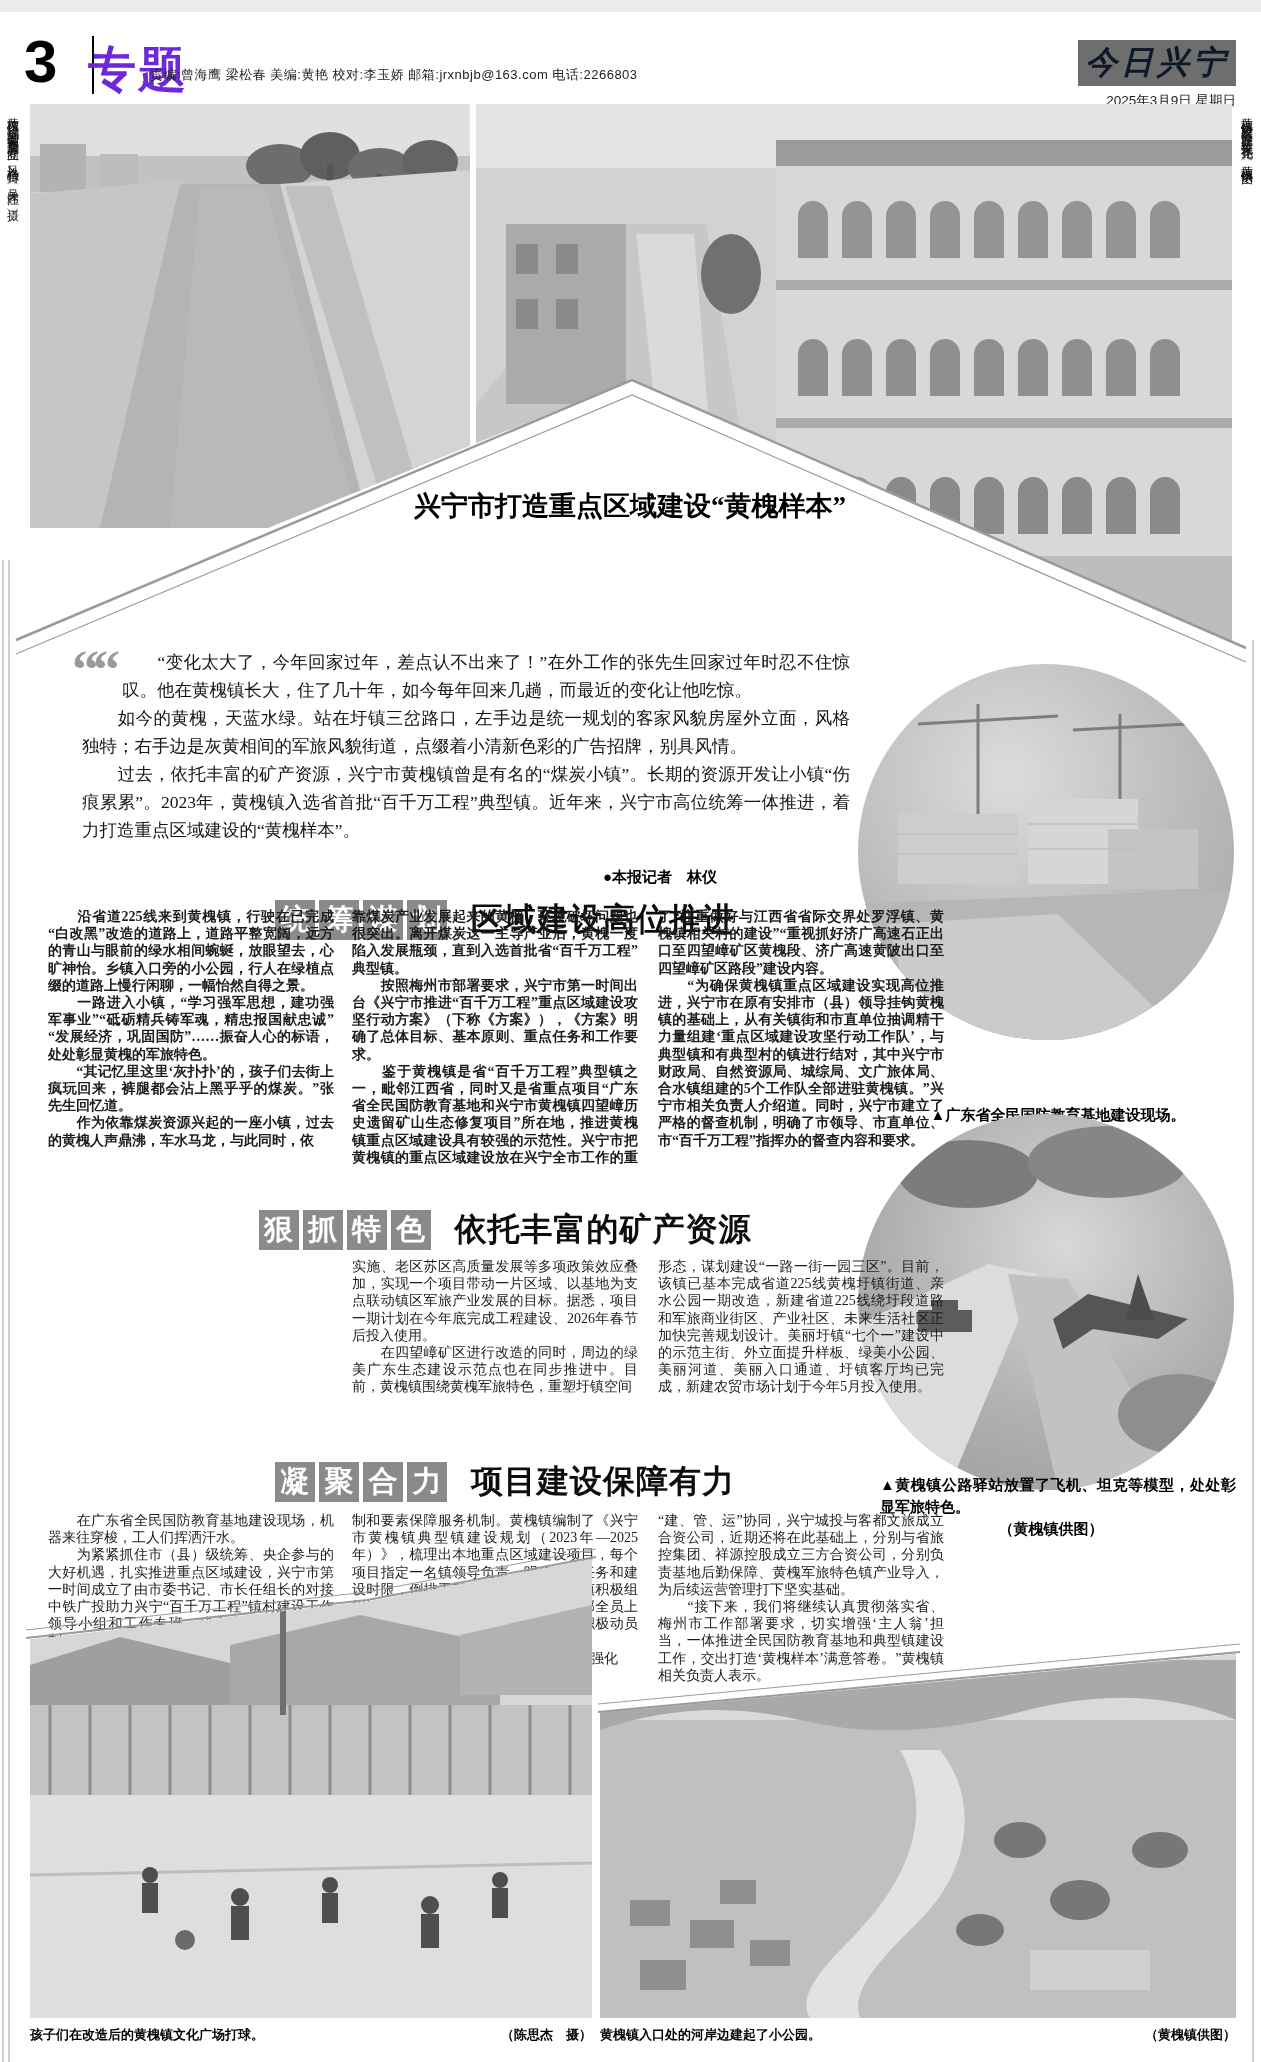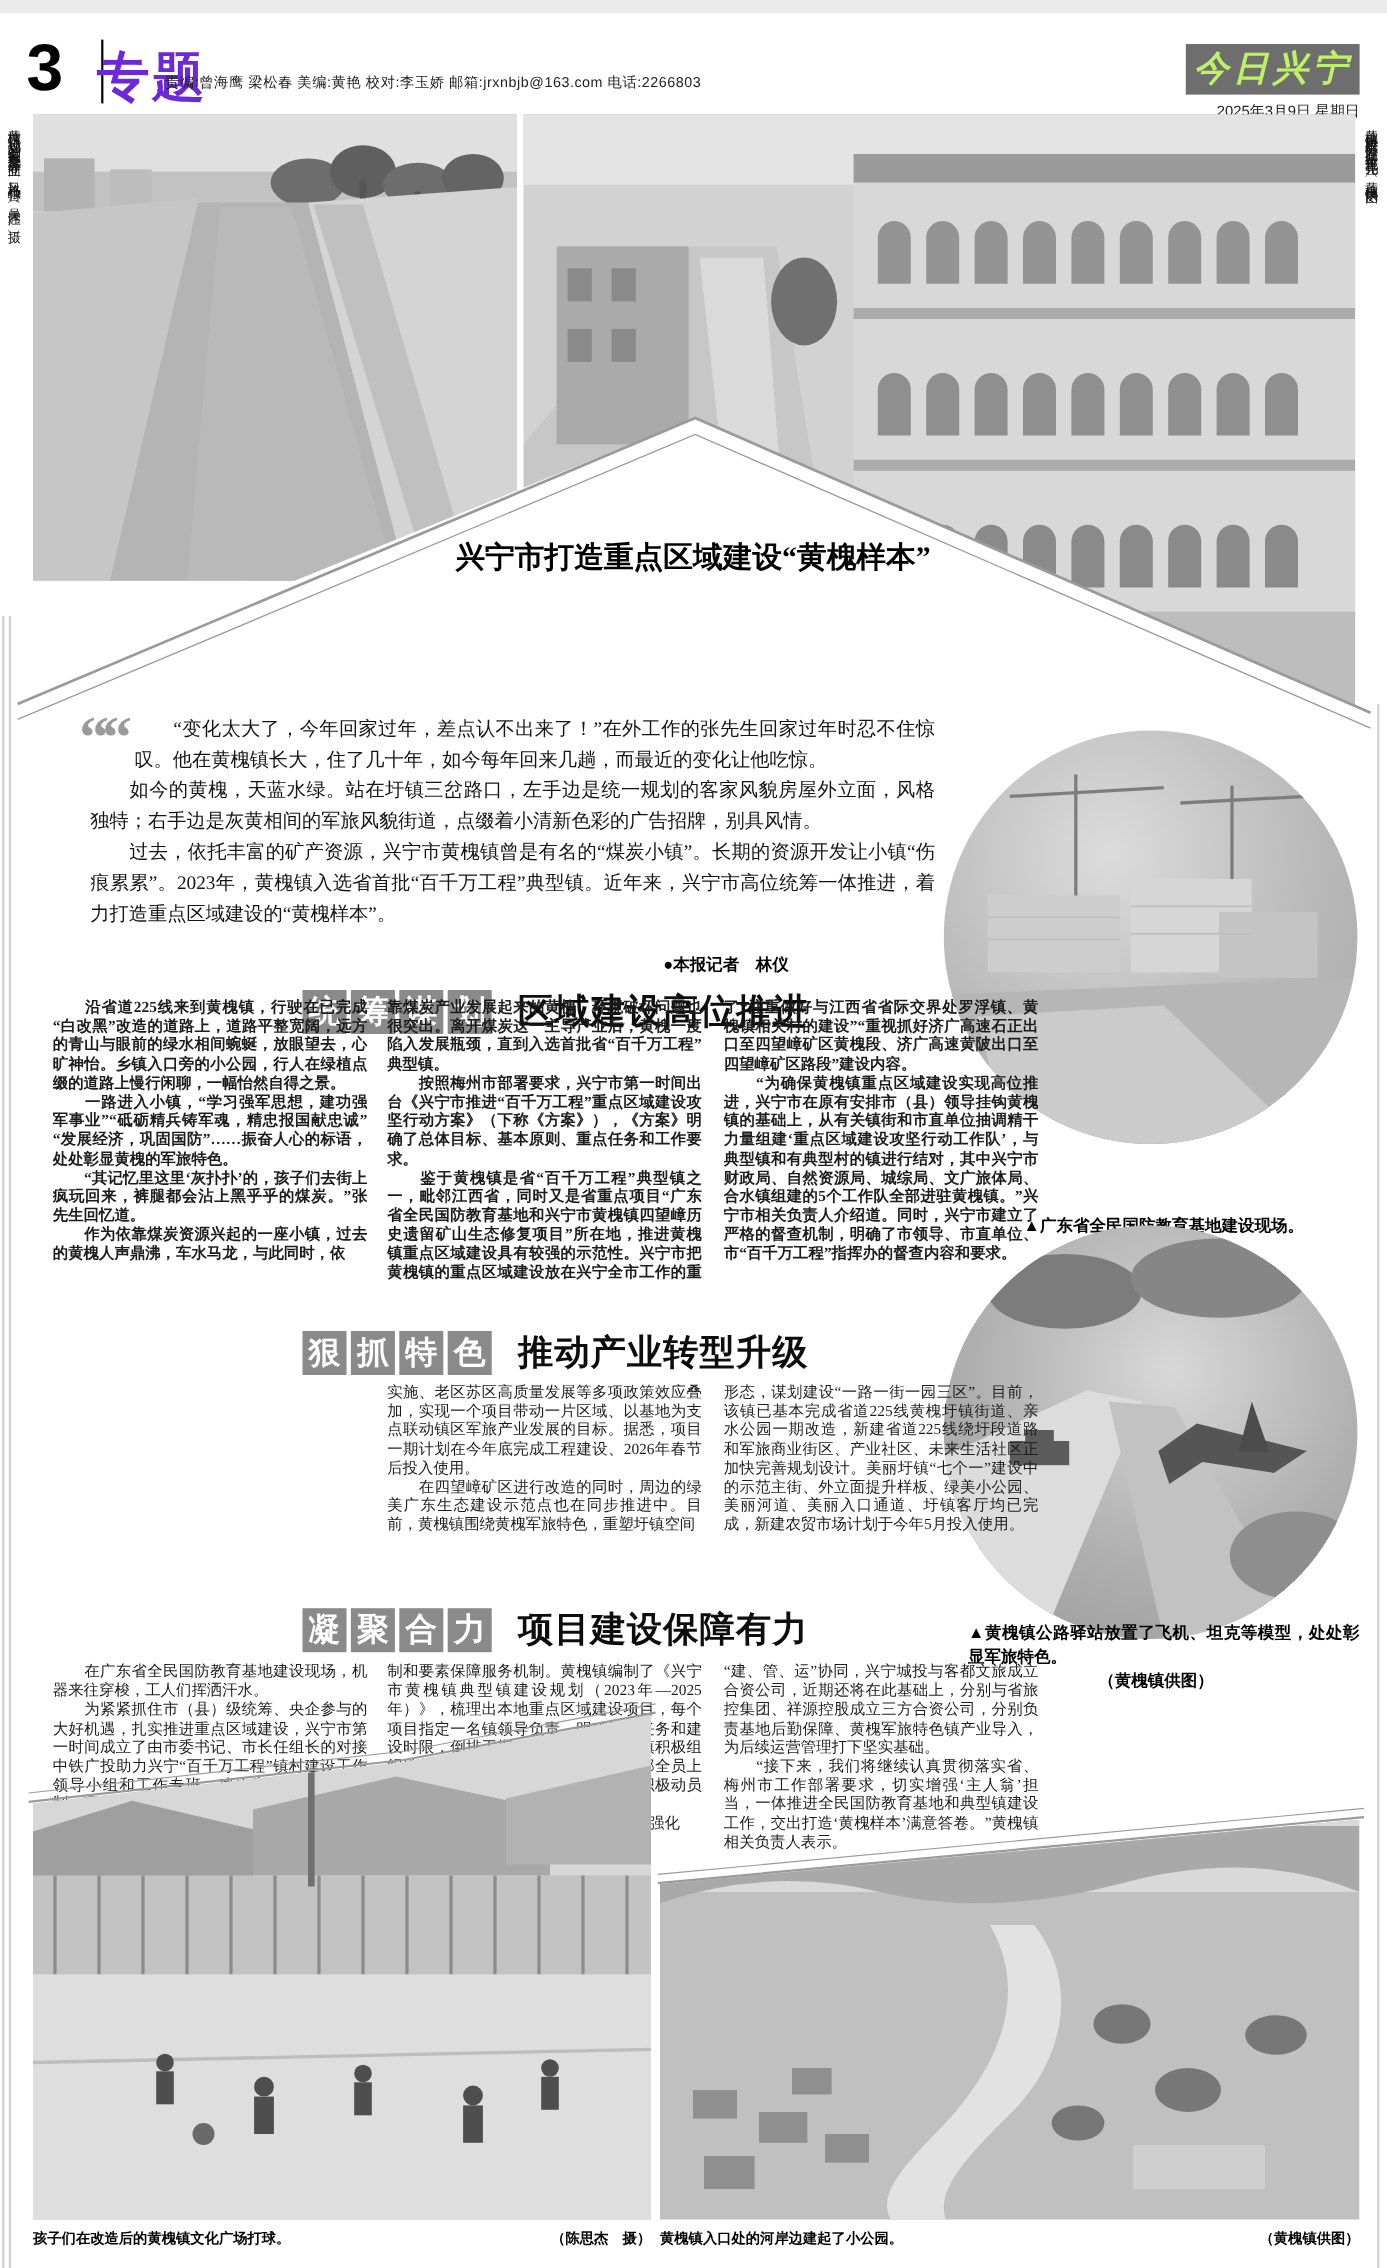--- a/index.html
+++ b/index.html
@@ -7,21 +7,21 @@
         font-family:"Liberation Sans",sans-serif;color:#1a1a1a;}
   .abs{position:absolute;}
 
   
   .topstrip{left:0;top:0;width:1261px;height:12px;background:#ebebeb;}
   .pagenum{left:24px;top:30px;font-size:60px;font-weight:bold;line-height:64px;color:#000;}
   .pagenum-sep{left:92px;top:36px;width:2px;height:58px;background:#000;}
   .section-name{left:88px;top:38px;font-size:48px;font-weight:900;color:#6d28d9;
                 font-family:"Liberation Serif",serif;letter-spacing:2px;}
   .credits{left:150px;top:66px;font-size:13px;color:#222;letter-spacing:.5px;}
-  .masthead{left:1078px;top:40px;width:158px;height:46px;background:#6e6e6e;color:#bef264;
+  .masthead{left:1078px;top:40px;width:158px;height:46px;background:#6e6e6e;color:#0f172a;
             display:flex;align-items:center;justify-content:center;font-size:32px;font-weight:bold;
             font-family:"Liberation Serif",serif;font-style:italic;letter-spacing:4px;}
   .pubdate{left:940px;top:92px;width:296px;text-align:right;font-size:13.5px;color:#222;}
 
   
   .ph{overflow:hidden;background:#c9c9c9;}
   .ph svg{display:block;}
   .z1{z-index:1;} .z2{z-index:2;} .z3{z-index:3;} .z4{z-index:4;} .z5{z-index:5;}
   .ph-tl{left:30px;top:104px;width:440px;height:424px;}
   .ph-tr{left:476px;top:104px;width:756px;height:540px;}
@@ -240,21 +240,21 @@
 　　按照梅州市部署要求，兴宁市第一时间出台《兴宁市推进“百千万工程”重点区域建设攻坚行动方案》（下称《方案》），《方案》明确了总体目标、基本原则、重点任务和工作要求。
 　　鉴于黄槐镇是省“百千万工程”典型镇之一，毗邻江西省，同时又是省重点项目“广东省全民国防教育基地和兴宁市黄槐镇四望嶂历史遗留矿山生态修复项目”所在地，推进黄槐镇重点区域建设具有较强的示范性。兴宁市把黄槐镇的重点区域建设放在兴宁全市工作的重要位置。在“重点任务”中，着重提出</div>
   <div class="abs col c3 s1 z3">了“注重做好与江西省省际交界处罗浮镇、黄槐镇相关村的建设”“重视抓好济广高速石正出口至四望嶂矿区黄槐段、济广高速黄陂出口至四望嶂矿区路段”建设内容。
 　　“为确保黄槐镇重点区域建设实现高位推进，兴宁市在原有安排市（县）领导挂钩黄槐镇的基础上，从有关镇街和市直单位抽调精干力量组建‘重点区域建设攻坚行动工作队’，与典型镇和有典型村的镇进行结对，其中兴宁市财政局、自然资源局、城综局、文广旅体局、合水镇组建的5个工作队全部进驻黄槐镇。”兴宁市相关负责人介绍道。同时，兴宁市建立了严格的督查机制，明确了市领导、市直单位、市“百千万工程”指挥办的督查内容和要求。</div>
 
   <div class="abs sec-head sh2 z3">
     <span class="tagbox">狠</span>
     <span class="tagbox">抓</span>
     <span class="tagbox">特</span>
     <span class="tagbox">色</span>
-    <span class="sec-title">推动产业转型升级</span>
+    <span class="sec-title">依托丰富的矿产资源</span>
   </div>
   <div class="abs col c2 s2 z3">实施、老区苏区高质量发展等多项政策效应叠加，实现一个项目带动一片区域、以基地为支点联动镇区军旅产业发展的目标。据悉，项目一期计划在今年底完成工程建设、2026年春节后投入使用。
 　　在四望嶂矿区进行改造的同时，周边的绿美广东生态建设示范点也在同步推进中。目前，黄槐镇围绕黄槐军旅特色，重塑圩镇空间</div>
   <div class="abs col c3 s2 z3">形态，谋划建设“一路一街一园三区”。目前，该镇已基本完成省道225线黄槐圩镇街道、亲水公园一期改造，新建省道225线绕圩段道路和军旅商业街区、产业社区、未来生活社区正加快完善规划设计。美丽圩镇“七个一”建设中的示范主街、外立面提升样板、绿美小公园、美丽河道、美丽入口通道、圩镇客厅均已完成，新建农贸市场计划于今年5月投入使用。</div>
 
   <div class="abs sec-head sh3 z3">
     <span class="tagbox">凝</span>
     <span class="tagbox">聚</span>
     <span class="tagbox">合</span>
     <span class="tagbox">力</span>

